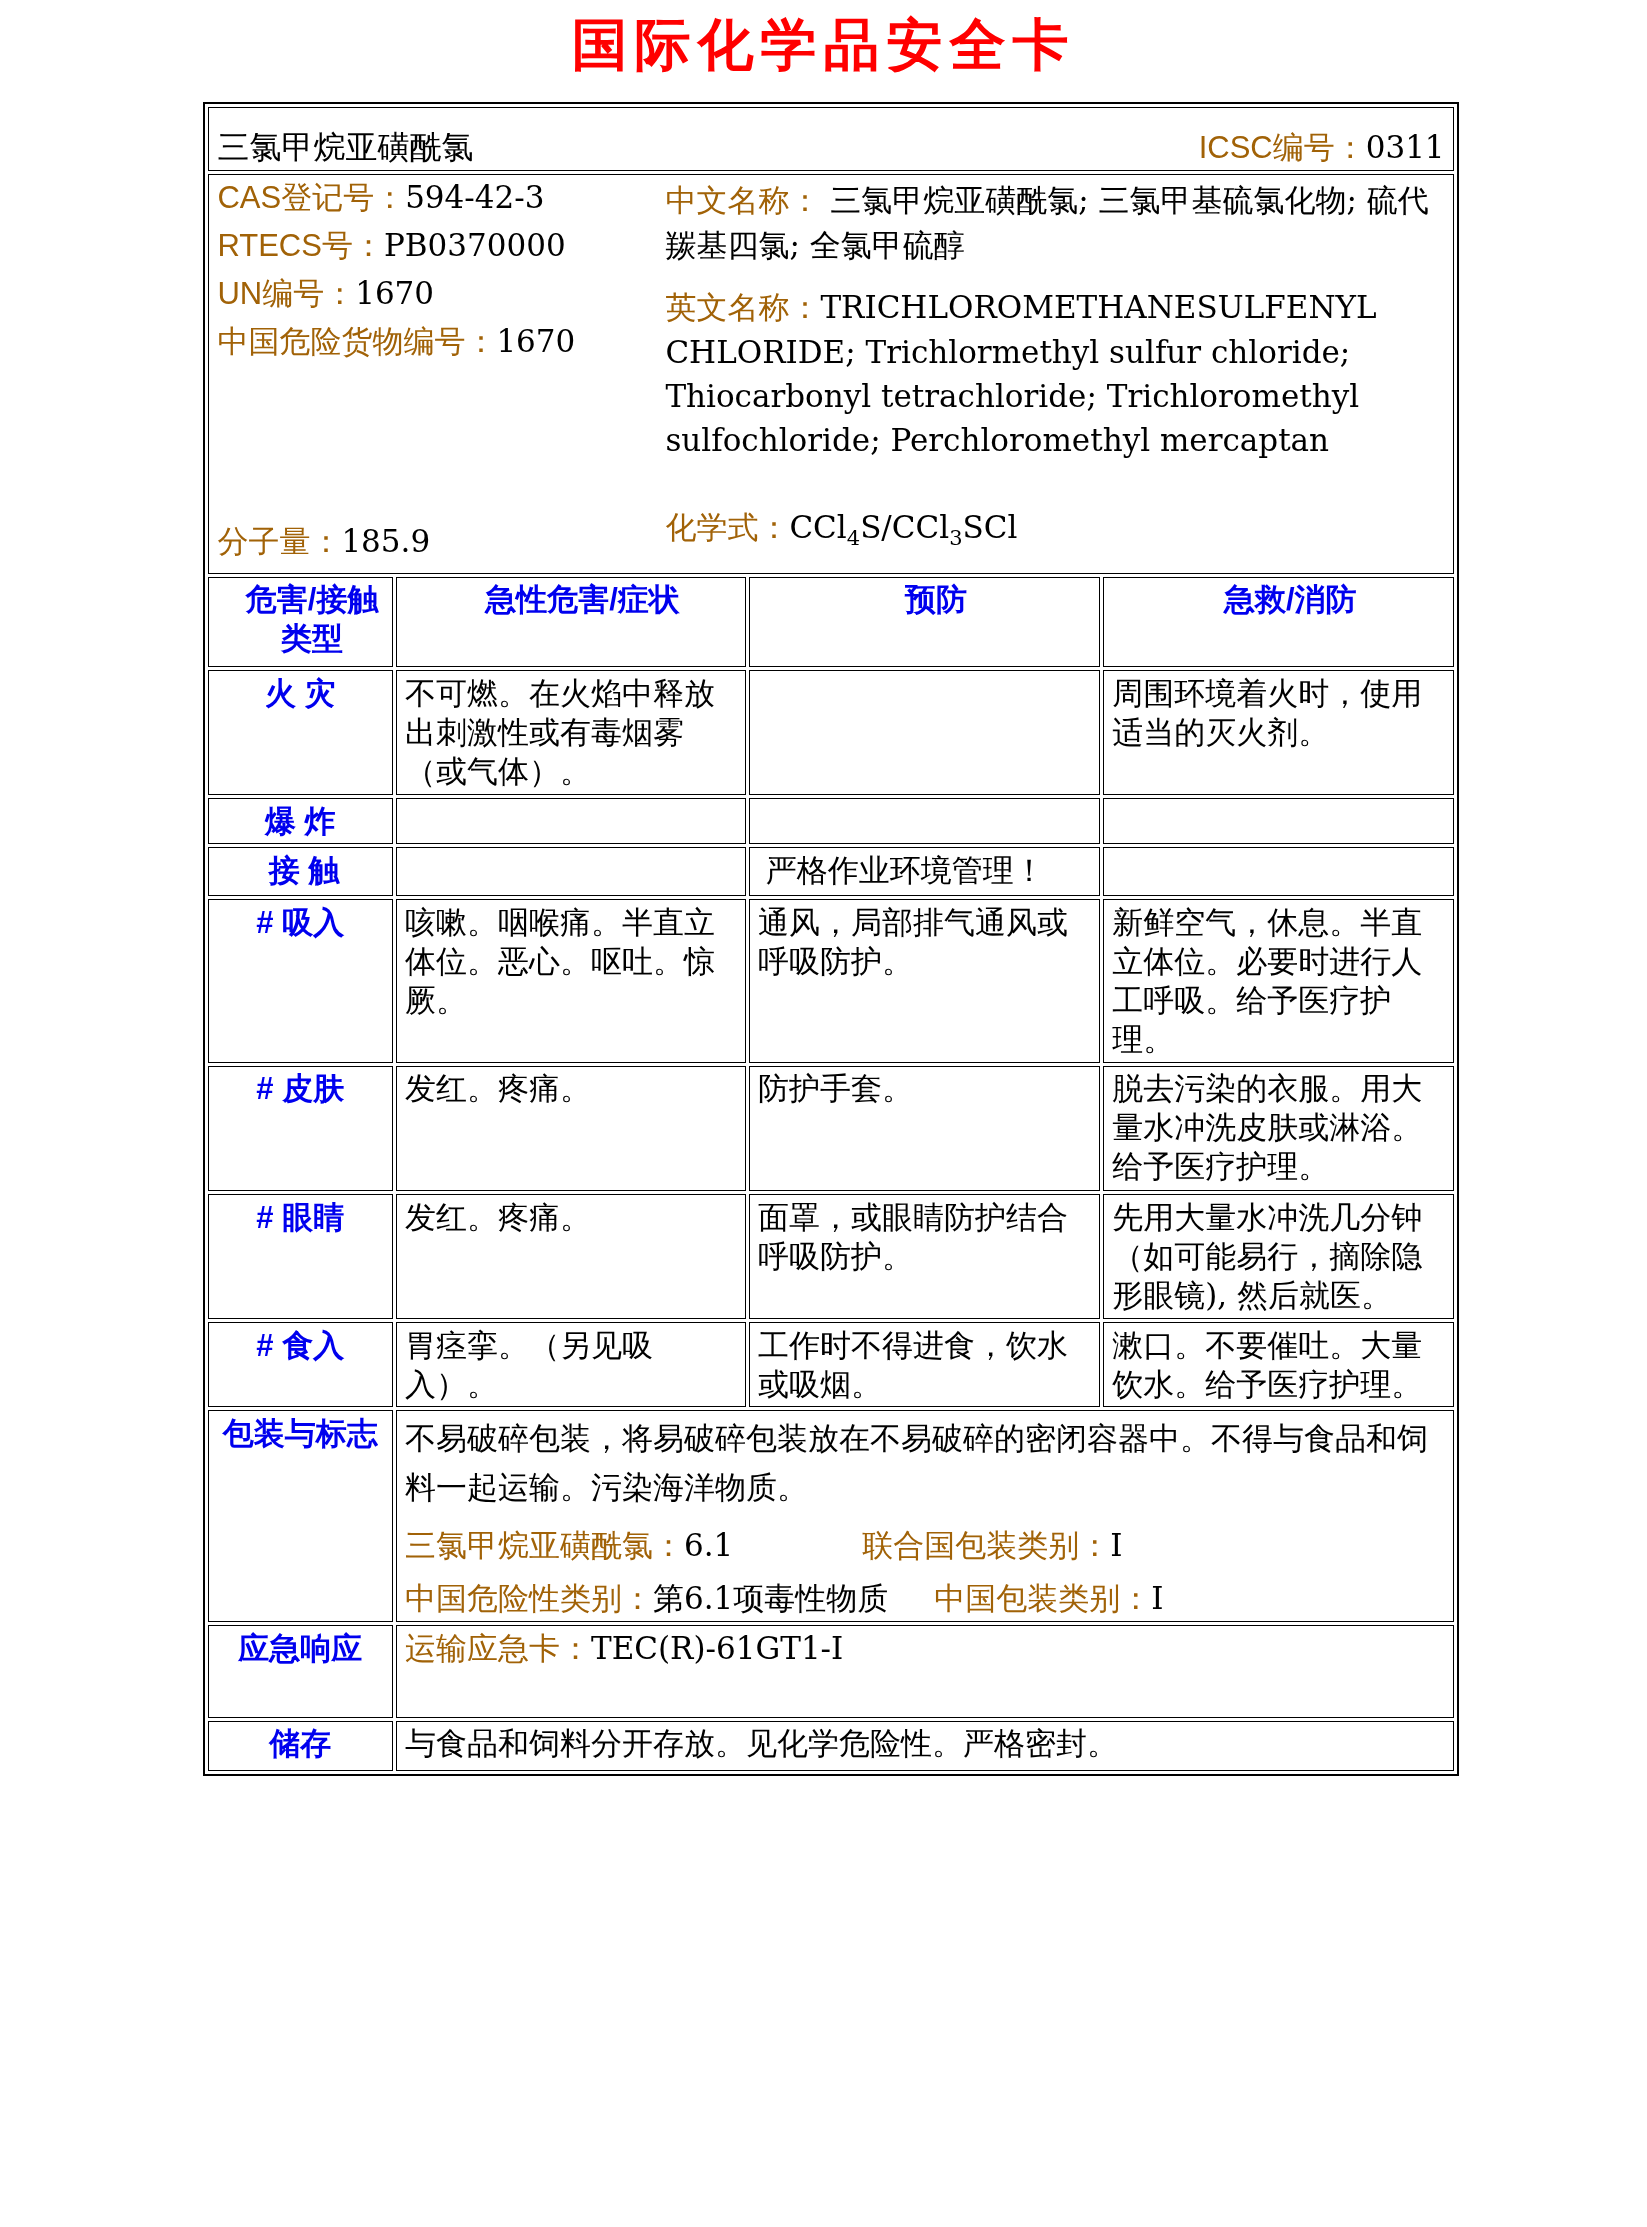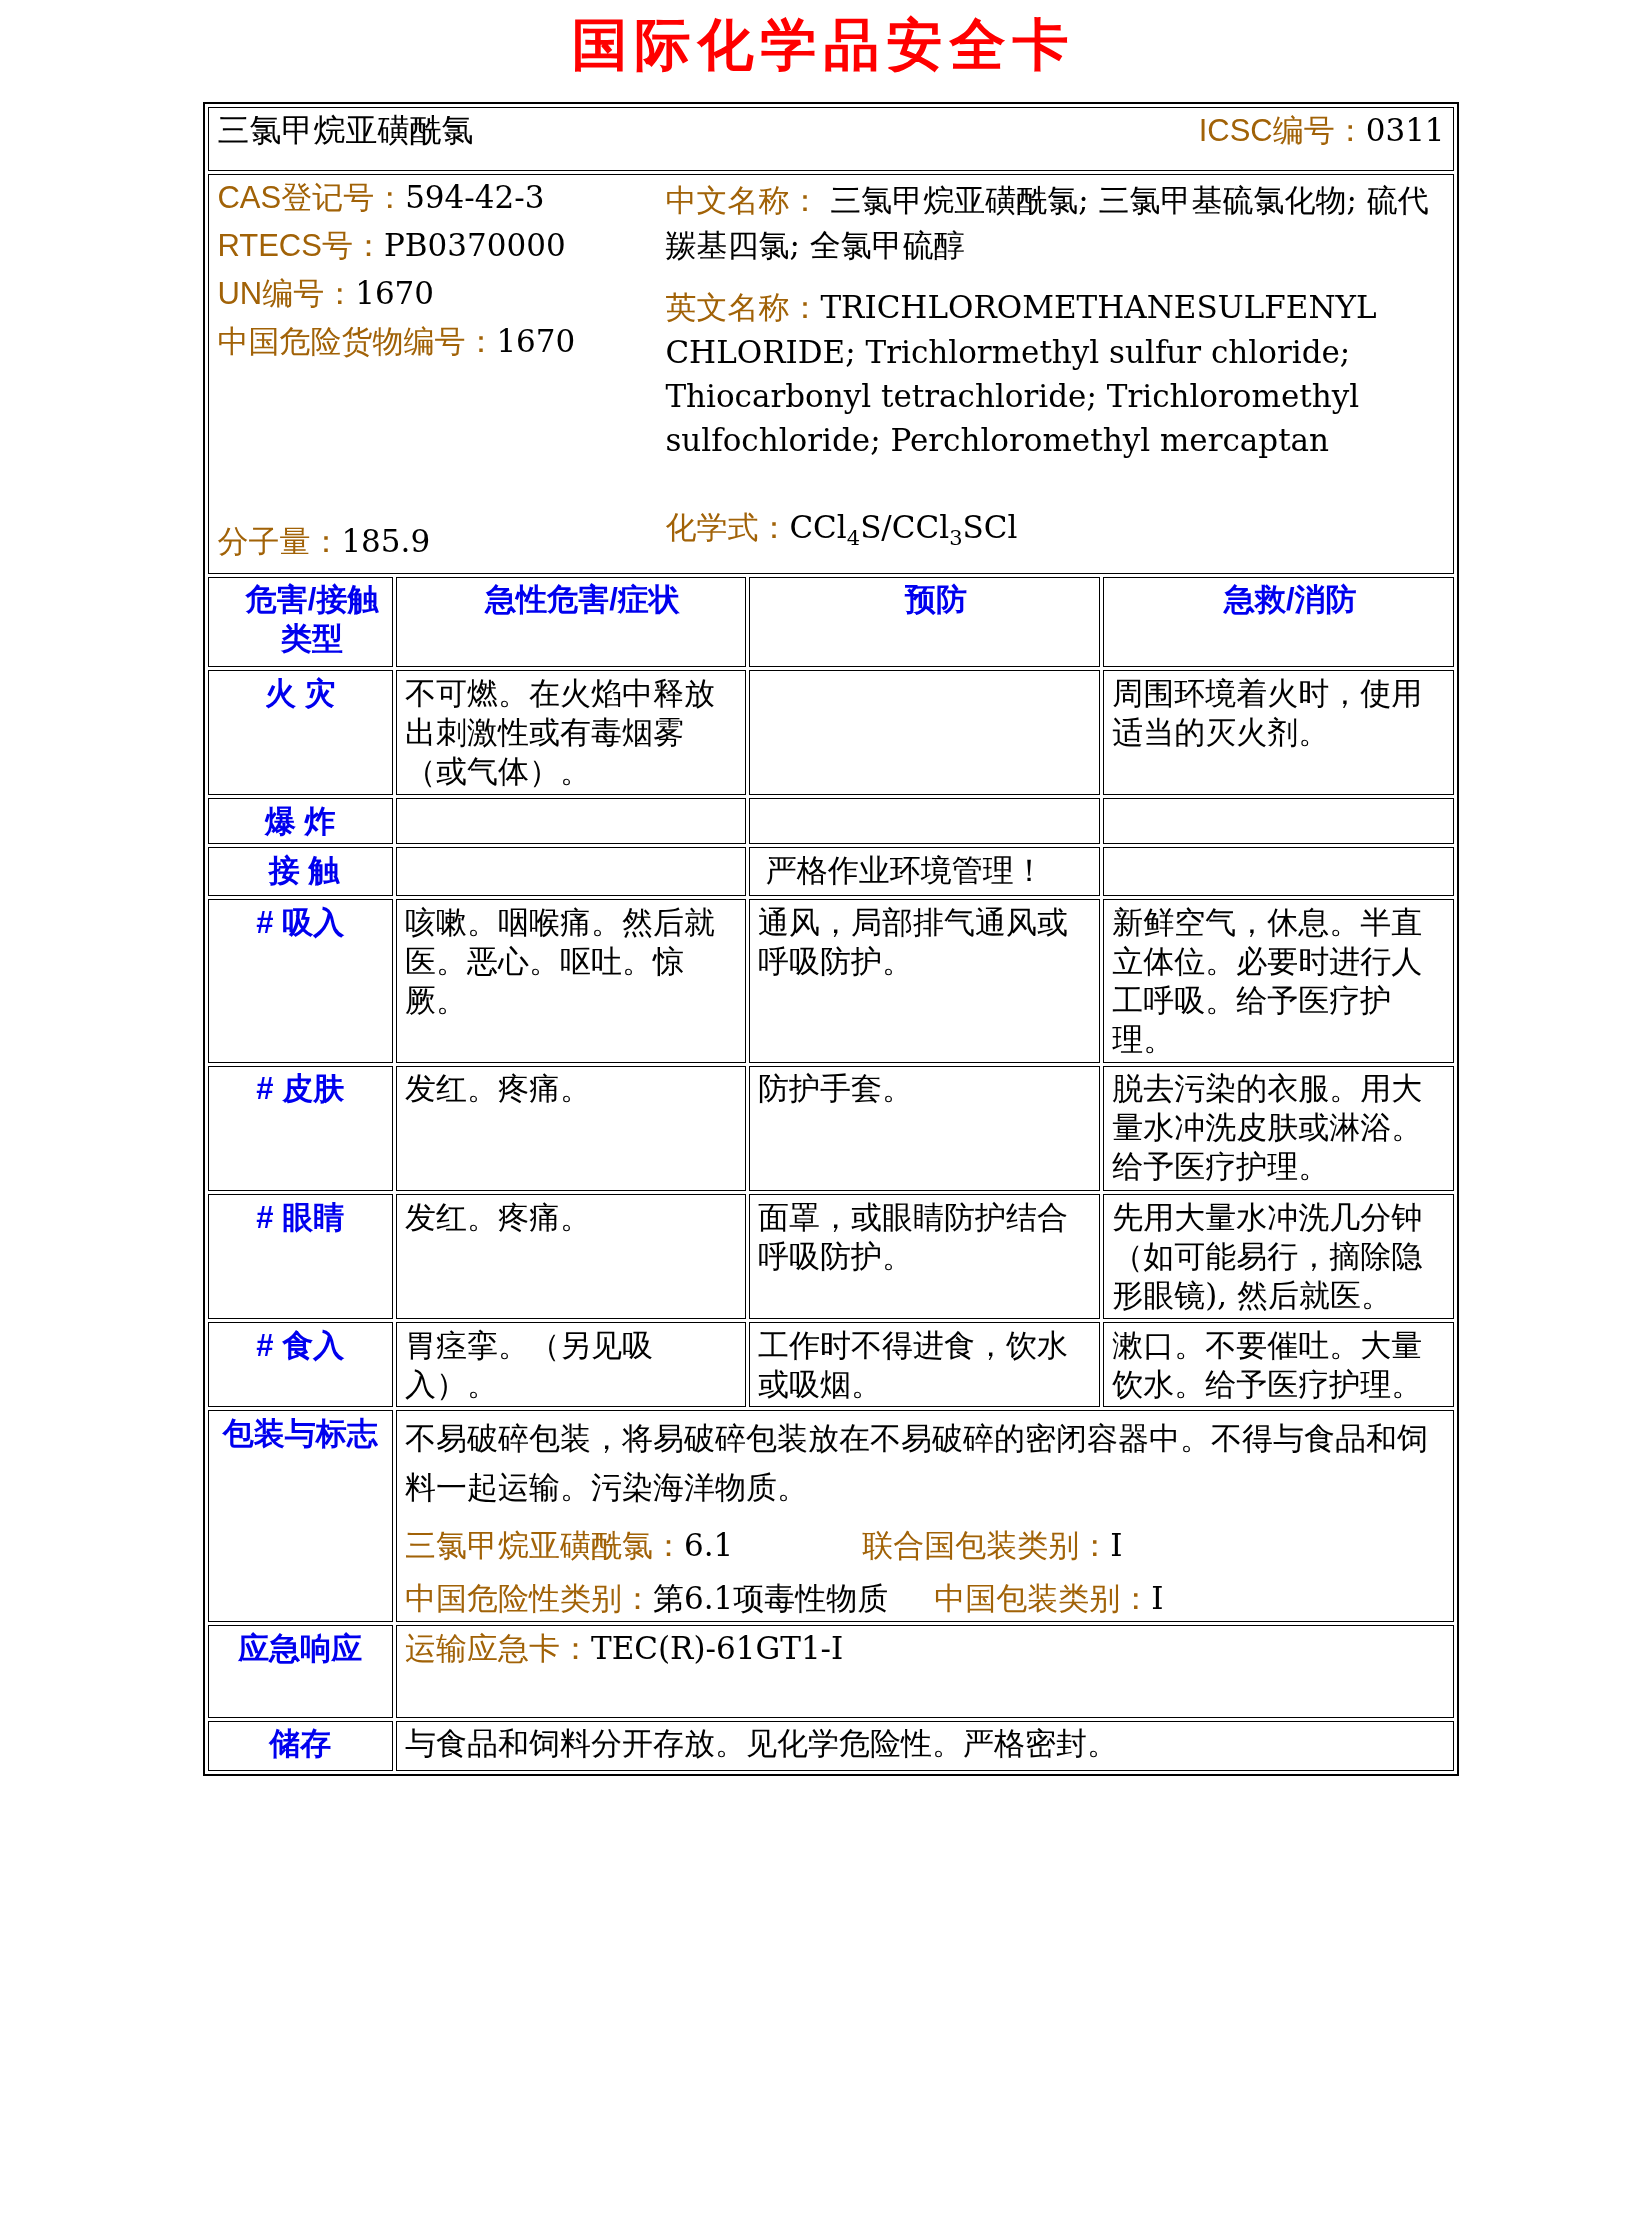--- a/index.html
+++ b/index.html
@@ -26,21 +26,21 @@
   tr.r-contact td{height:41px;padding-left:16px;}
   tr.r-inhalation td{height:151px;}
   tr.r-skin td{height:118px;}
   tr.r-eyes td{height:114px;}
   tr.r-ingestion td{height:78px;}
   tr.r-spill td{height:128px;}
   tr.r-pack td{height:200px;}
   tr.r-emergency td{height:85px;}
   tr.r-storage td{height:43px;}
   
-  .head-flex{display:flex;justify-content:space-between;align-items:flex-start;height:100%;}
+  .head-flex{display:flex;justify-content:space-between;align-items:flex-end;height:100%;}
   .head-flex .name{font-size:32px;}
   
   .id-grid{display:flex;height:387px;}
   .id-left{width:448px;flex:0 0 auto;display:flex;flex-direction:column;}
   .id-line{margin-bottom:9px;white-space:nowrap;}
   .mw-line{margin-top:auto;margin-bottom:4.2px;}
   .id-right{flex:1 1 auto;display:flex;flex-direction:column;}
   .para{line-height:44px;}
   .para.en{margin-top:18px;}
   .formula-line{margin-top:auto;margin-bottom:4.2px;}
@@ -124,21 +124,21 @@
 
     <tr class="r-contact">
       <td class="cell cat">接 触</td>
       <td class="cell"></td>
       <td class="cell">严格作业环境管理！</td>
       <td class="cell"></td>
     </tr>
 
     <tr class="r-inhalation">
       <td class="cell cat"># 吸入</td>
-      <td class="cell">咳嗽。咽喉痛。然后就医。恶心。呕吐。惊厥。</td>
+      <td class="cell">咳嗽。咽喉痛。半直立体位。恶心。呕吐。惊厥。</td>
       <td class="cell">通风，局部排气通风或呼吸防护。</td>
       <td class="cell">新鲜空气，休息。半直立体位。必要时进行人工呼吸。给予医疗护理。</td>
     </tr>
 
     <tr class="r-skin">
       <td class="cell cat"># 皮肤</td>
       <td class="cell">发红。疼痛。</td>
       <td class="cell">防护手套。</td>
       <td class="cell">脱去污染的衣服。用大量水冲洗皮肤或淋浴。给予医疗护理。</td>
     </tr>

